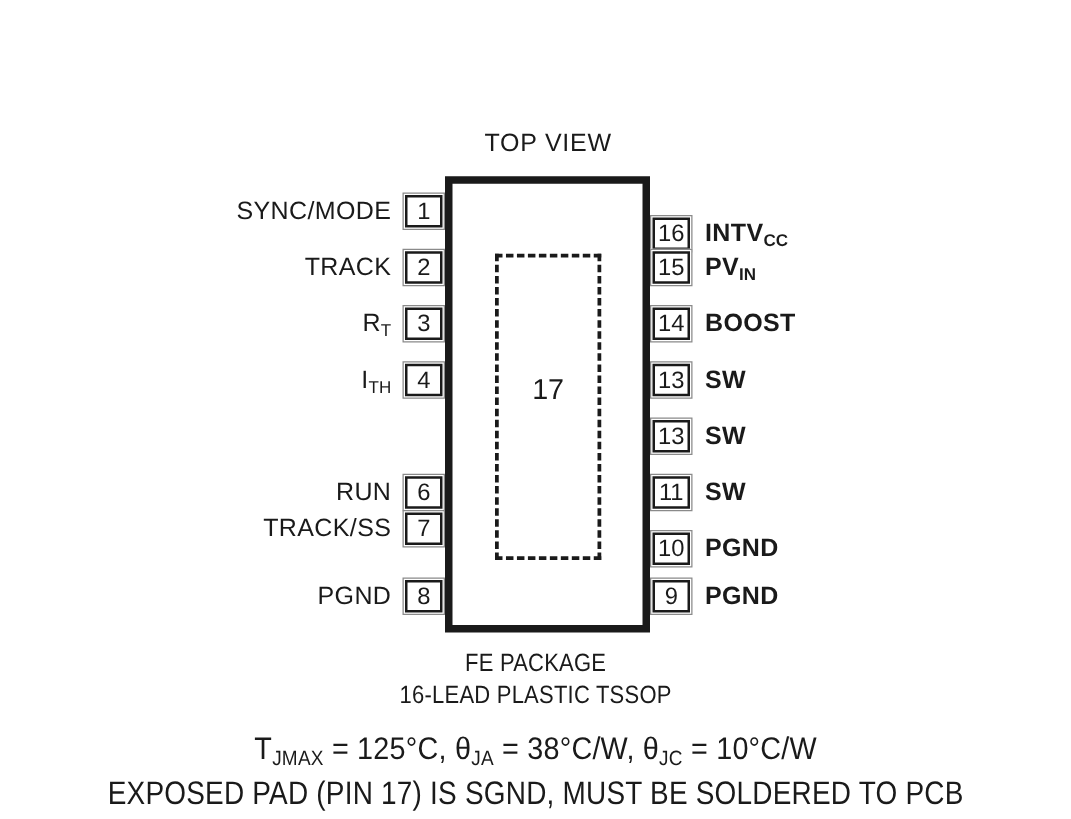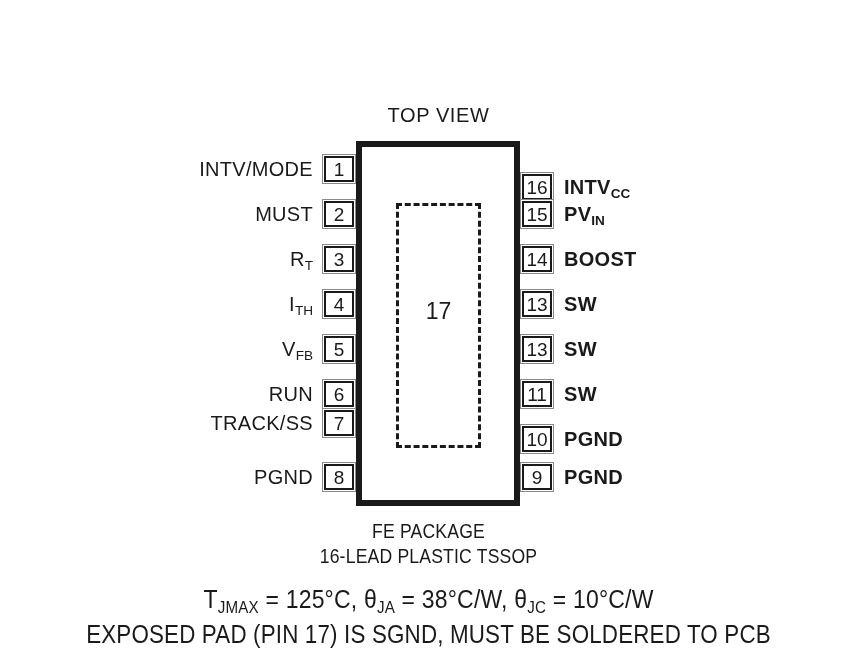--- a/index.html
+++ b/index.html
@@ -176,49 +176,43 @@
   <div class="topview">
     <span>TOP VIEW</span>
   </div>
 
   <div class="package-body"></div>
 
   <div class="exposed-pad"></div>
   <div class="exposed-pad-label">17</div>
 
   <div class="pin-row left" style="top:118px">
-    <span class="pin-label"><span>INTV/MODE</span></span>
+    <span class="pin-label"><span>SYNC/MODE</span></span>
     <span class="pin-box">
         <span class="pin-box-inner">1</span>
       </span>
   </div>
   <div class="pin-row left" style="top:163px">
-    <span class="pin-label"><span>MUST</span></span>
+    <span class="pin-label"><span>TRACK</span></span>
     <span class="pin-box">
         <span class="pin-box-inner">2</span>
       </span>
   </div>
   <div class="pin-row left" style="top:208px">
     <span class="pin-label"><span>R</span><sub>T</sub></span>
     <span class="pin-box">
         <span class="pin-box-inner">3</span>
       </span>
   </div>
   <div class="pin-row left" style="top:253px">
     <span class="pin-label"><span>I</span><sub>TH</sub></span>
     <span class="pin-box">
         <span class="pin-box-inner">4</span>
       </span>
   </div>
-  <div class="pin-row left" style="top:298px">
-    <span class="pin-label"><span>V</span><sub>FB</sub></span>
-    <span class="pin-box">
-        <span class="pin-box-inner">5</span>
-      </span>
-  </div>
   <div class="pin-row left" style="top:343px">
     <span class="pin-label"><span>RUN</span></span>
     <span class="pin-box">
         <span class="pin-box-inner">6</span>
       </span>
   </div>
   <div class="pin-row left" style="top:372px">
     <span class="pin-label"><span>TRACK/SS</span></span>
     <span class="pin-box">
         <span class="pin-box-inner">7</span>

